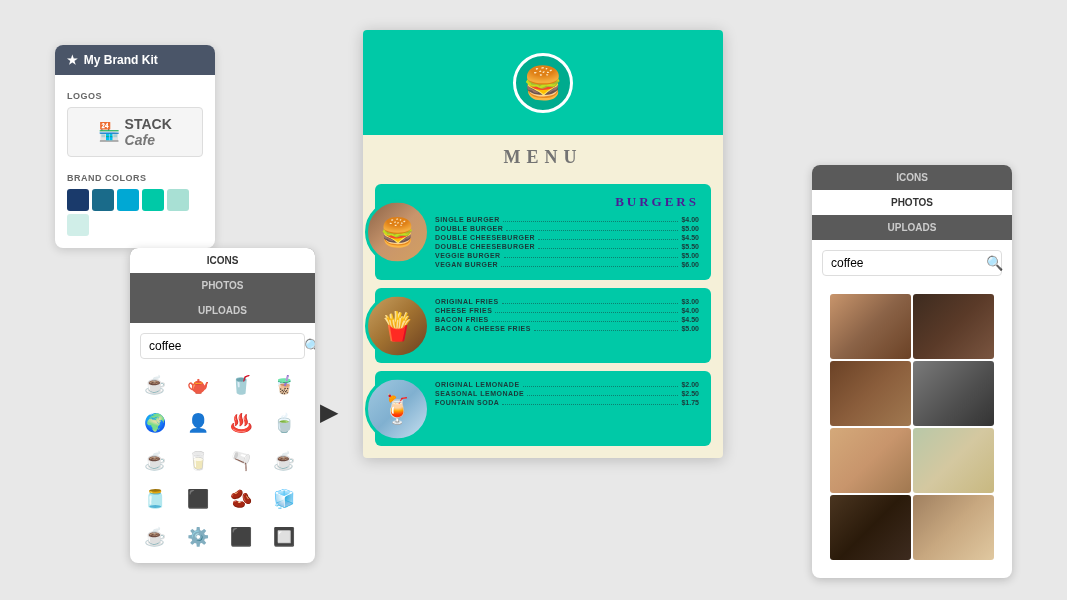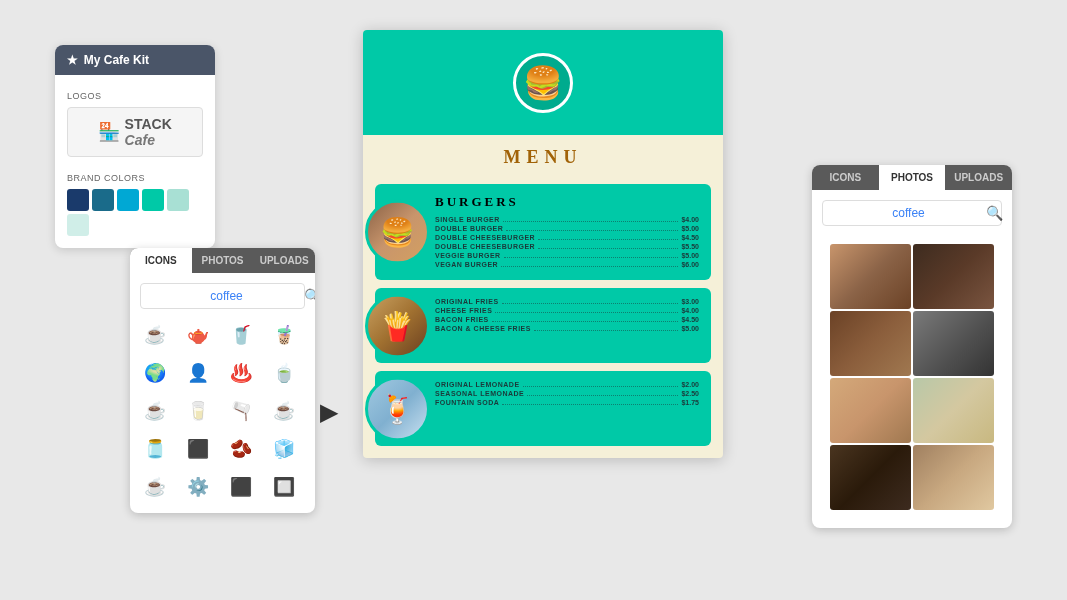--- a/index.html
+++ b/index.html
@@ -30,21 +30,21 @@
       background: #4a5568;
       color: #fff;
       margin: -12px -12px 10px -12px;
       padding: 8px 12px;
       border-radius: 8px 8px 0 0;
       font-size: 12px;
       font-weight: bold;
     }
     .brand-kit-section-label {
       font-size: 9px;
-      font-weight: normal;
+      font-weight: bold;
       color: #666;
       letter-spacing: 0.5px;
       margin-bottom: 6px;
       margin-top: 16px;
     }
     .logo-box {
       background: #f5f5f5;
       border: 1px solid #ddd;
       border-radius: 4px;
       padding: 8px;
@@ -80,20 +80,21 @@
       width: 185px;
       background: #fff;
       border-radius: 8px;
       box-shadow: 0 2px 10px rgba(0,0,0,0.2);
       padding: 0;
       overflow: hidden;
     }
     .panel-tabs {
       display: flex;
       background: #5a5a5a;
+      flex-direction: column;
     }
     .panel-tab {
       flex: 1;
       padding: 7px 0;
       text-align: center;
       font-size: 10px;
       font-weight: bold;
       color: #ccc;
       cursor: pointer;
     }
@@ -110,22 +111,21 @@
       border: 1px solid #ddd;
       border-radius: 4px;
       padding: 4px 8px;
       margin-bottom: 10px;
     }
     .search-bar input {
       border: none;
       outline: none;
       font-size: 12px;
       flex: 1;
-      color: #3b82f6;
-      text-align: center;
+      color: #000000;
     }
     .search-icon-btn {
       background: none;
       border: none;
       cursor: pointer;
       color: #4db8a0;
       font-size: 14px;
     }
     .icons-grid {
       display: grid;
@@ -184,21 +184,21 @@
       align-items: center;
       justify-content: center;
       font-size: 32px;
       background: rgba(0,0,0,0.15);
     }
     .menu-title {
       text-align: center;
       font-size: 18px;
       font-weight: bold;
       letter-spacing: 6px;
-      color: #a16207;
+      color: #737373;
       padding: 12px 0 8px;
       font-family: Georgia, serif;
     }
     .menu-section {
       margin: 8px 12px;
       background: #00c9a7;
       border-radius: 6px;
       padding: 10px 12px 10px 60px;
       position: relative;
       min-height: 75px;
@@ -216,23 +216,24 @@
       border: 3px solid #00c9a7;
       display: flex;
       align-items: center;
       justify-content: center;
       font-size: 28px;
     }
     .menu-section-title {
       font-size: 13px;
       font-weight: bold;
       letter-spacing: 3px;
-      color: #000000;
+      color: #4c1d95;
       margin-bottom: 6px;
       font-family: Georgia, serif;
+      text-align: right;
     }
     .menu-item-row {
       display: flex;
       align-items: baseline;
       margin-bottom: 1px;
     }
     .menu-item-name {
       font-size: 7px;
       font-weight: bold;
       color: #1a3a3a;
@@ -294,21 +295,21 @@
     .burger-bg { background: linear-gradient(135deg, #8b6347 0%, #c8956c 50%, #d4a060 100%); }
     .fries-bg { background: linear-gradient(135deg, #c8a060 0%, #a07030 50%, #6b4020 100%); }
     .drinks-bg { background: linear-gradient(135deg, #a0c8e0 0%, #80b0d0 50%, #c8e0f0 100%); }
   </style>
 </head>
 <body>
 
 <div class="brand-kit-panel">
   <div class="brand-kit-header">
     <span>★</span>
-    <span>My Cafe Kit</span>
+    <span>My Brand Kit</span>
   </div>
   <div class="brand-kit-section-label">LOGOS</div>
   <div class="logo-box">
     <div class="logo-text">
       <span style="font-size:18px;">🏪</span>
       <span style="font-size:14px; color:#555;">STACK<br><span style="font-style:italic; color:#777;margin-top:35px;">Cafe</span></span>
     </div>
   </div>
   <div class="brand-kit-section-label">BRAND COLORS</div>
   <div class="color-swatches">

